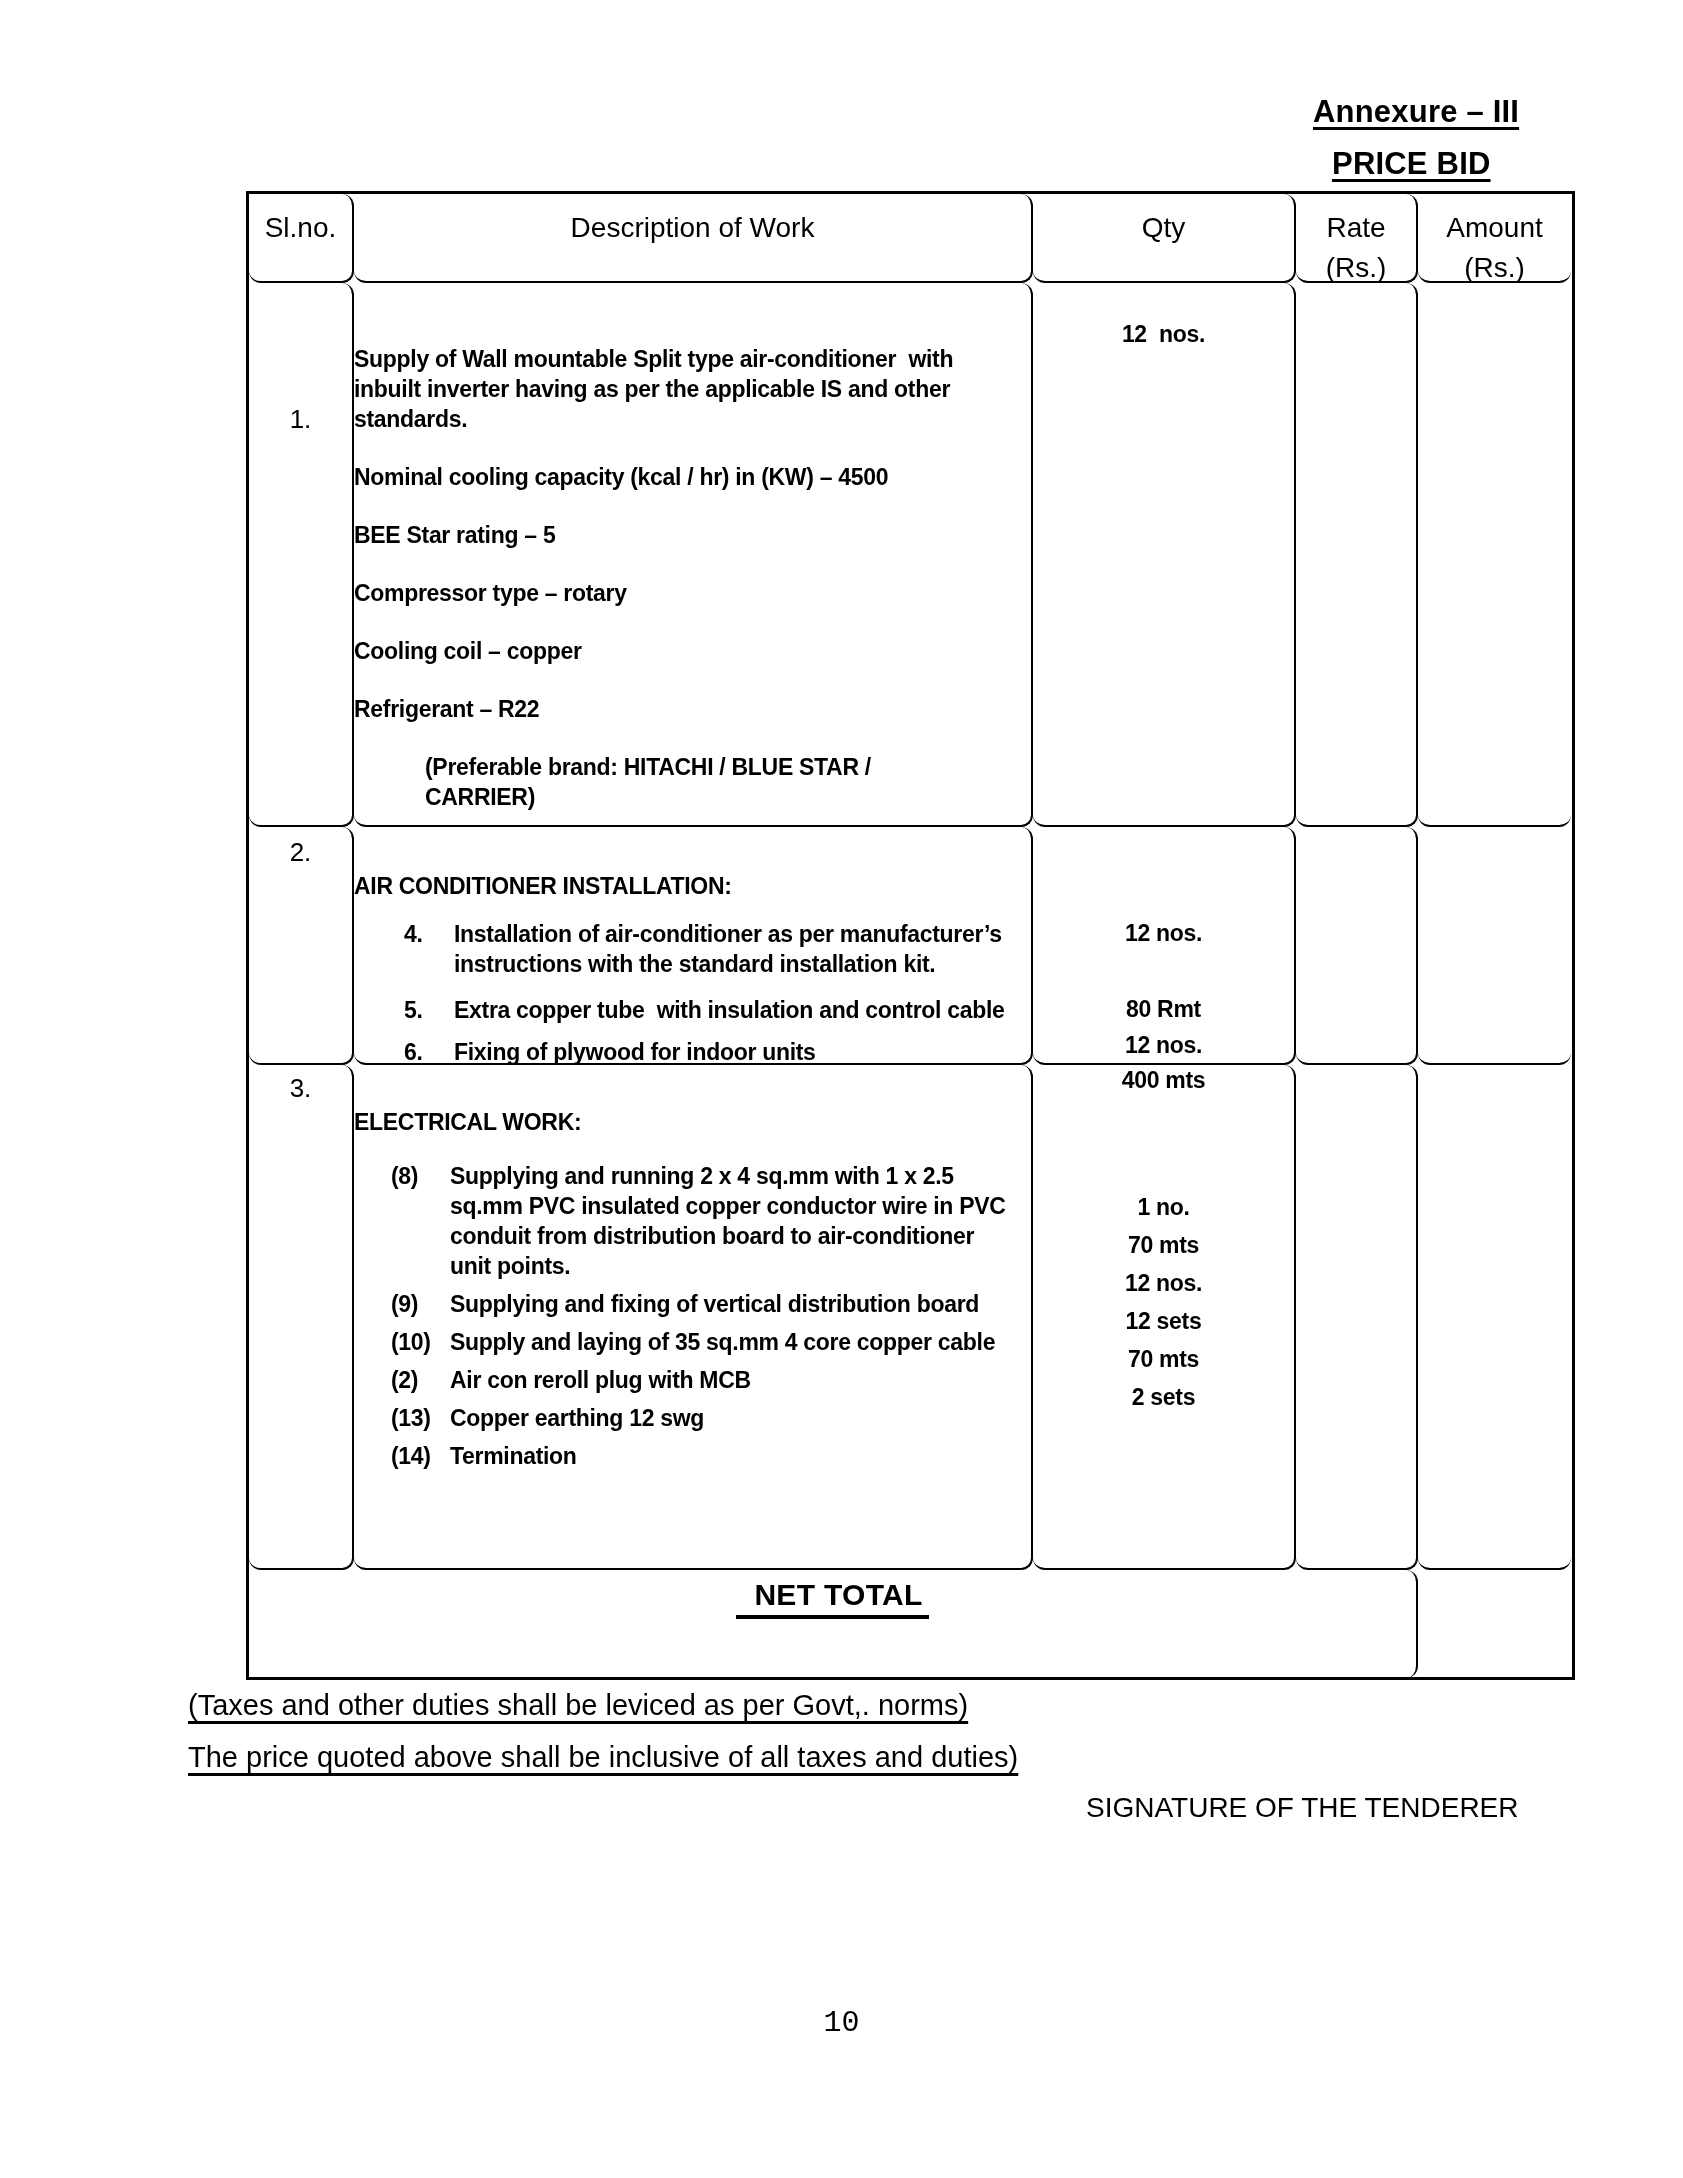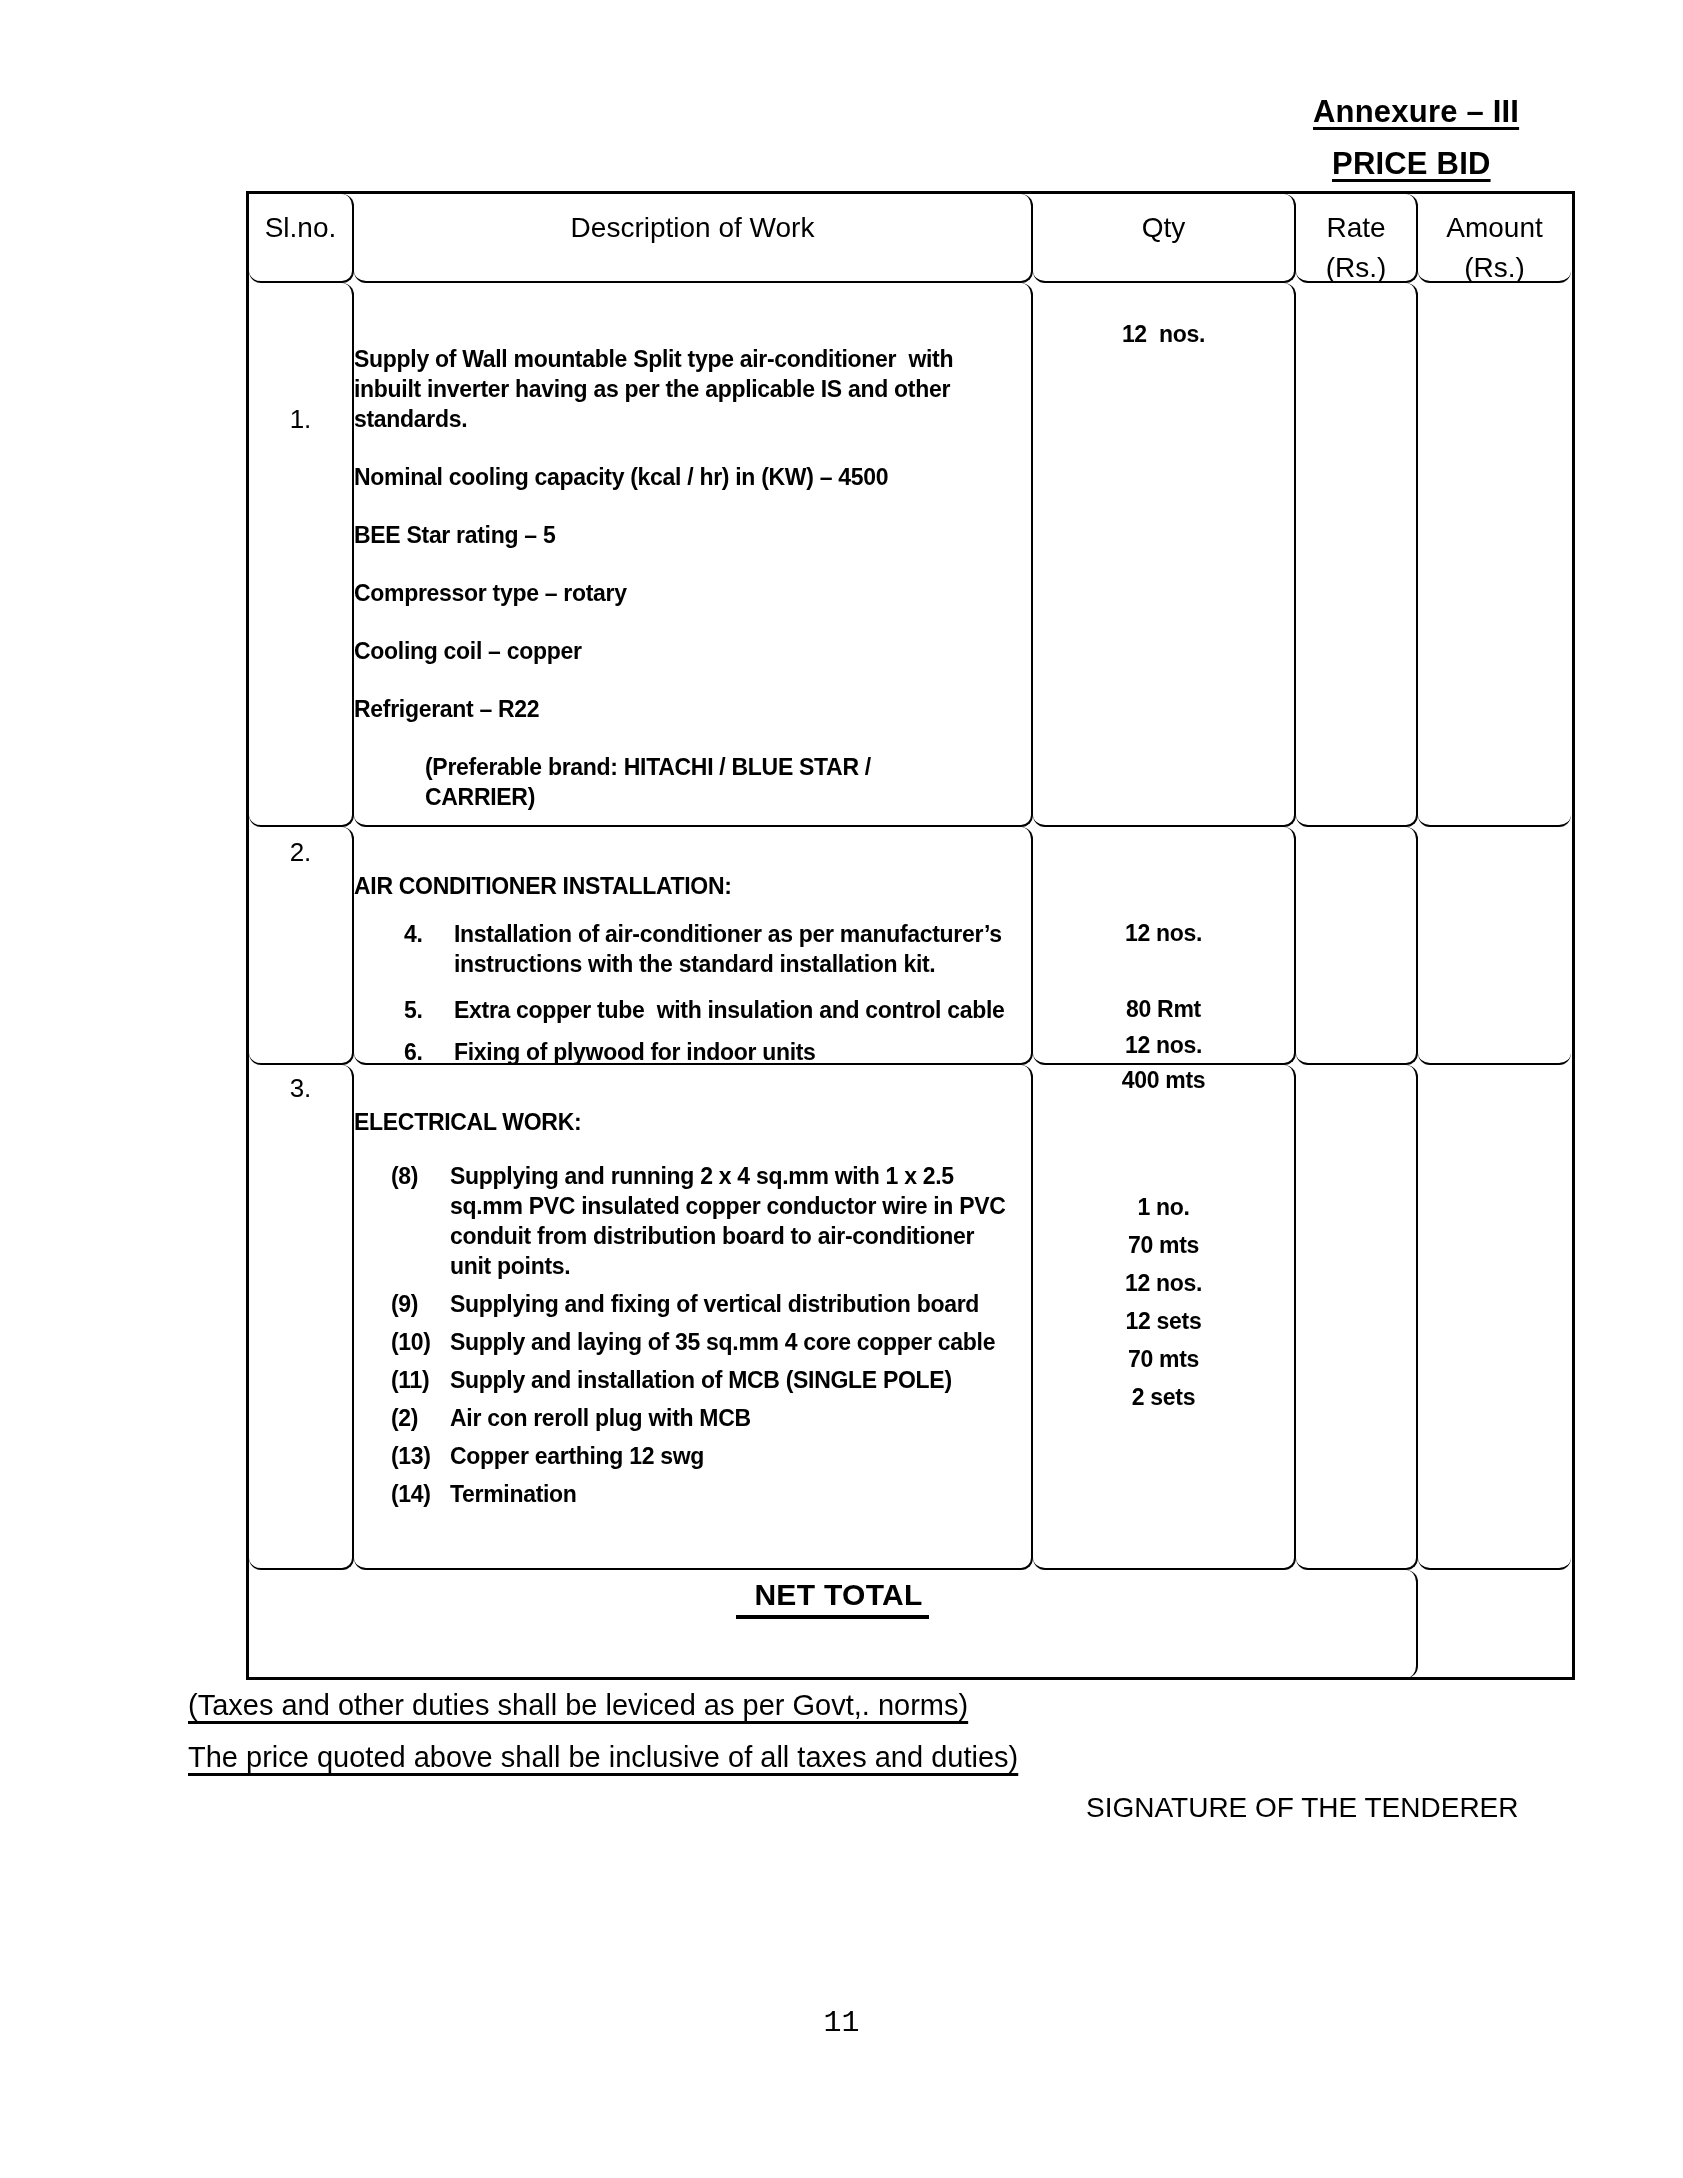--- a/index.html
+++ b/index.html
@@ -183,24 +183,20 @@
       </div>
       <div class="li li-r3" style="margin-top:8px">
         <div class="li-num">(9)</div>
         <div class="li-text">Supplying and fixing of vertical distribution board</div>
       </div>
       <div class="li li-r3" style="margin-top:8px">
         <div class="li-num">(10)</div>
         <div class="li-text">Supply and laying of 35 sq.mm 4 core copper cable</div>
       </div>
       <div class="li li-r3" style="margin-top:8px">
-        <div class="li-num">(11)</div>
-        <div class="li-text">Supply and installation of MCB (SINGLE POLE)</div>
-      </div>
-      <div class="li li-r3" style="margin-top:8px">
         <div class="li-num">(2)</div>
         <div class="li-text">Air con reroll plug with MCB</div>
       </div>
       <div class="li li-r3" style="margin-top:8px">
         <div class="li-num">(13)</div>
         <div class="li-text">Copper earthing 12 swg</div>
       </div>
       <div class="li li-r3" style="margin-top:8px">
         <div class="li-num">(14)</div>
         <div class="li-text">Termination</div>
@@ -221,16 +217,16 @@
     <div class="cell net-cell last-row">
       <span class="net-label">NET TOTAL</span>
     </div>
     <div class="cell last-col last-row"></div>
 
   </div>
 
   <div class="note note-1">(Taxes and other duties shall be leviced as per Govt,. norms)</div>
   <div class="note note-2">The price quoted above shall be inclusive of all taxes and duties)</div>
   <div class="signature">SIGNATURE OF THE TENDERER</div>
-  <div class="page-num">11</div>
+  <div class="page-num">10</div>
 
 </div>
 
 
 </body></html>

